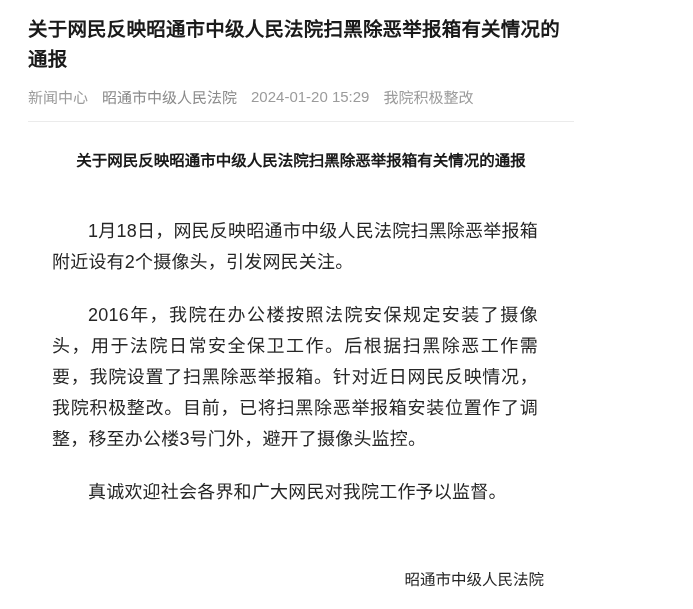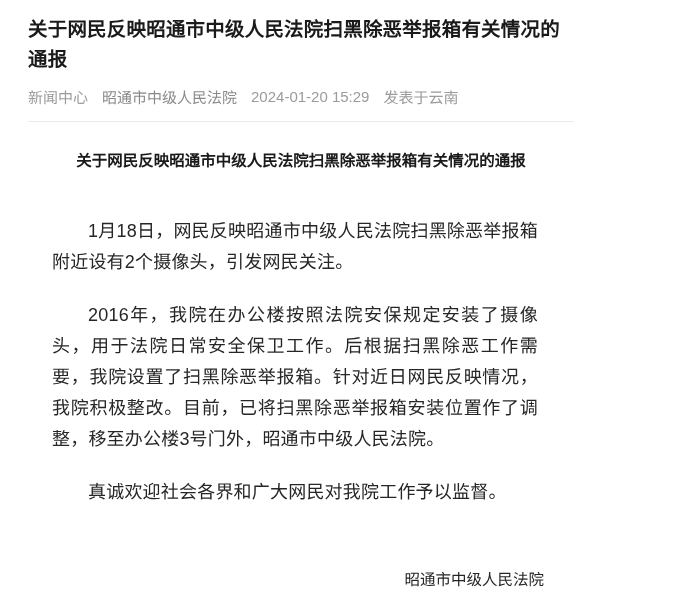--- a/index.html
+++ b/index.html
@@ -93,32 +93,32 @@
 <body>
 
 <div class="page">
 
   <h1 class="headline">关于网民反映昭通市中级人民法院扫黑除恶举报箱有关情况的通报</h1>
 
   <div class="meta">
     <span class="m-item">新闻中心</span>
     <span class="m-item m-source">昭通市中级人民法院</span>
     <span class="m-item">2024-01-20 15:29</span>
-    <span class="m-item">发表于云南</span>
+    <span class="m-item">我院积极整改</span>
   </div>
 
   <div class="divider"></div>
 
   <div class="article">
 
     <div class="doc-title">关于网民反映昭通市中级人民法院扫黑除恶举报箱有关情况的通报</div>
 
     <div class="body-block">
       <p class="para first">1月18日，网民反映昭通市中级人民法院扫黑除恶举报箱附近设有2个摄像头，引发网民关注。</p>
-      <p class="para">2016年，我院在办公楼按照法院安保规定安装了摄像头，用于法院日常安全保卫工作。后根据扫黑除恶工作需要，我院设置了扫黑除恶举报箱。针对近日网民反映情况，我院积极整改。目前，已将扫黑除恶举报箱安装位置作了调整，移至办公楼3号门外，昭通市中级人民法院。</p>
+      <p class="para">2016年，我院在办公楼按照法院安保规定安装了摄像头，用于法院日常安全保卫工作。后根据扫黑除恶工作需要，我院设置了扫黑除恶举报箱。针对近日网民反映情况，我院积极整改。目前，已将扫黑除恶举报箱安装位置作了调整，移至办公楼3号门外，避开了摄像头监控。</p>
       <p class="para">真诚欢迎社会各界和广大网民对我院工作予以监督。</p>
     </div>
 
     <div class="signature">昭通市中级人民法院</div>
     <div class="sign-date">2024年1月20日</div>
 
   </div>
 </div>
 
 </body></html>

